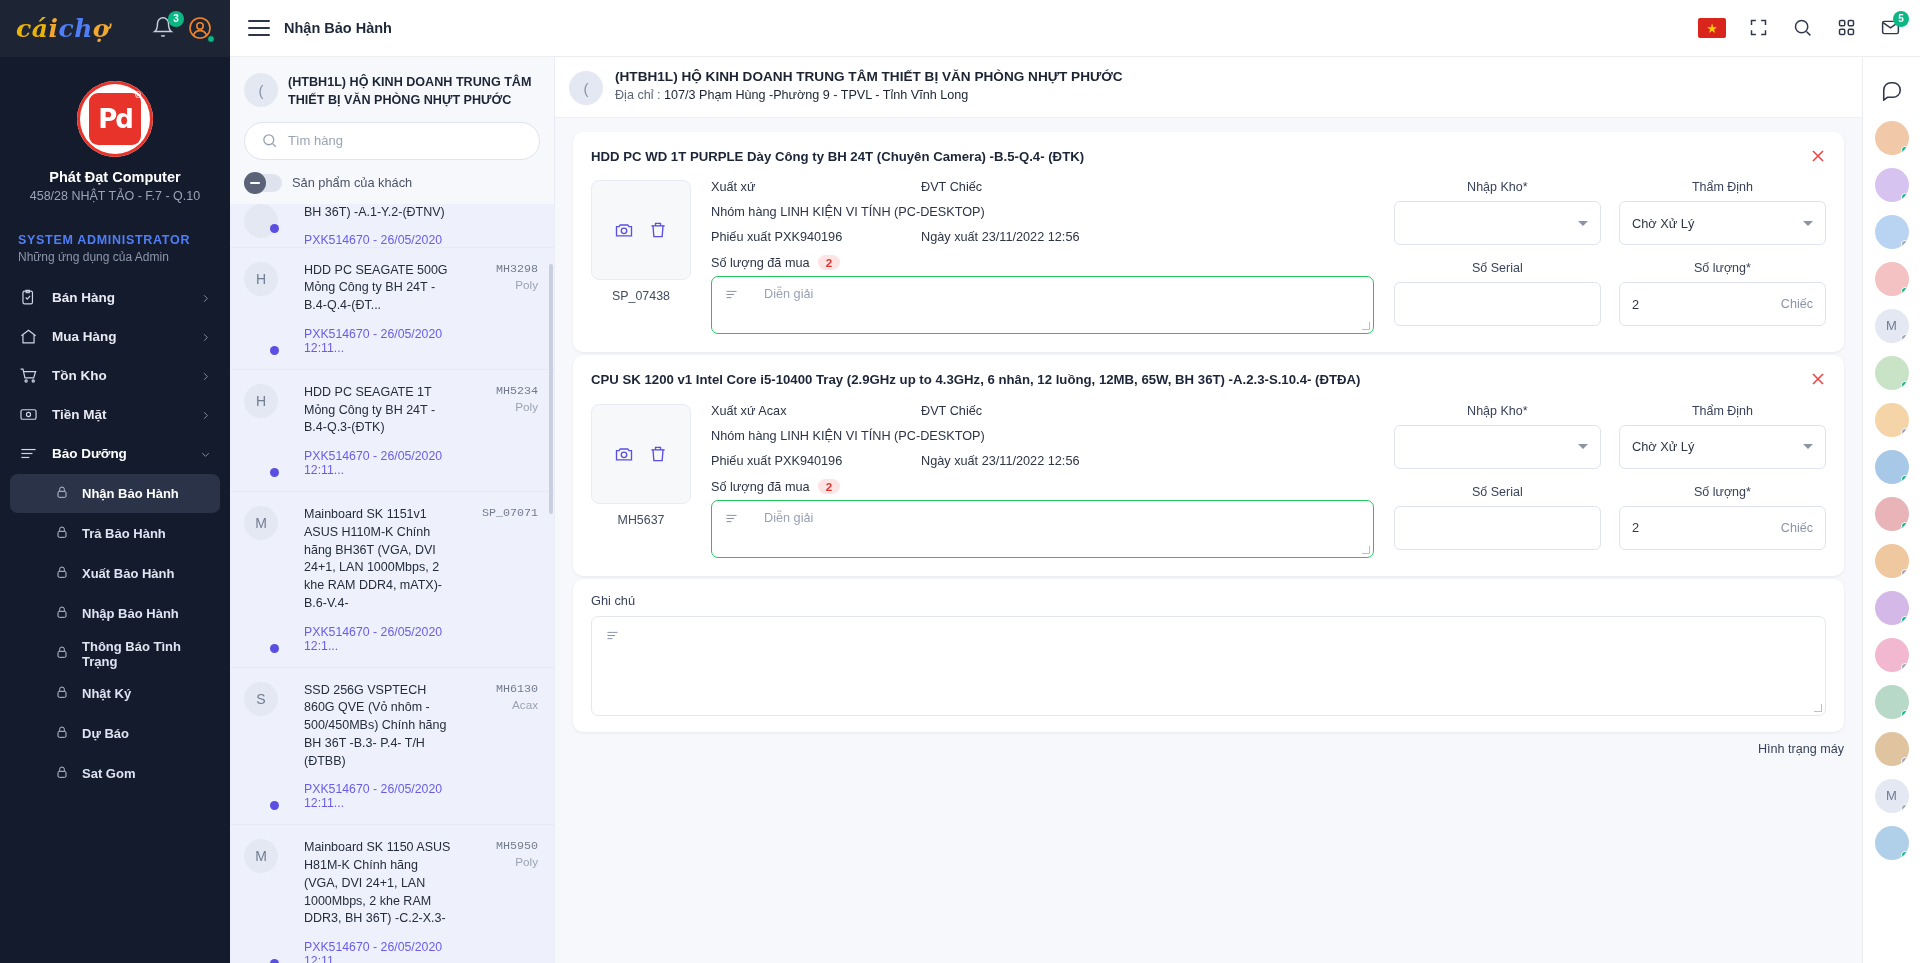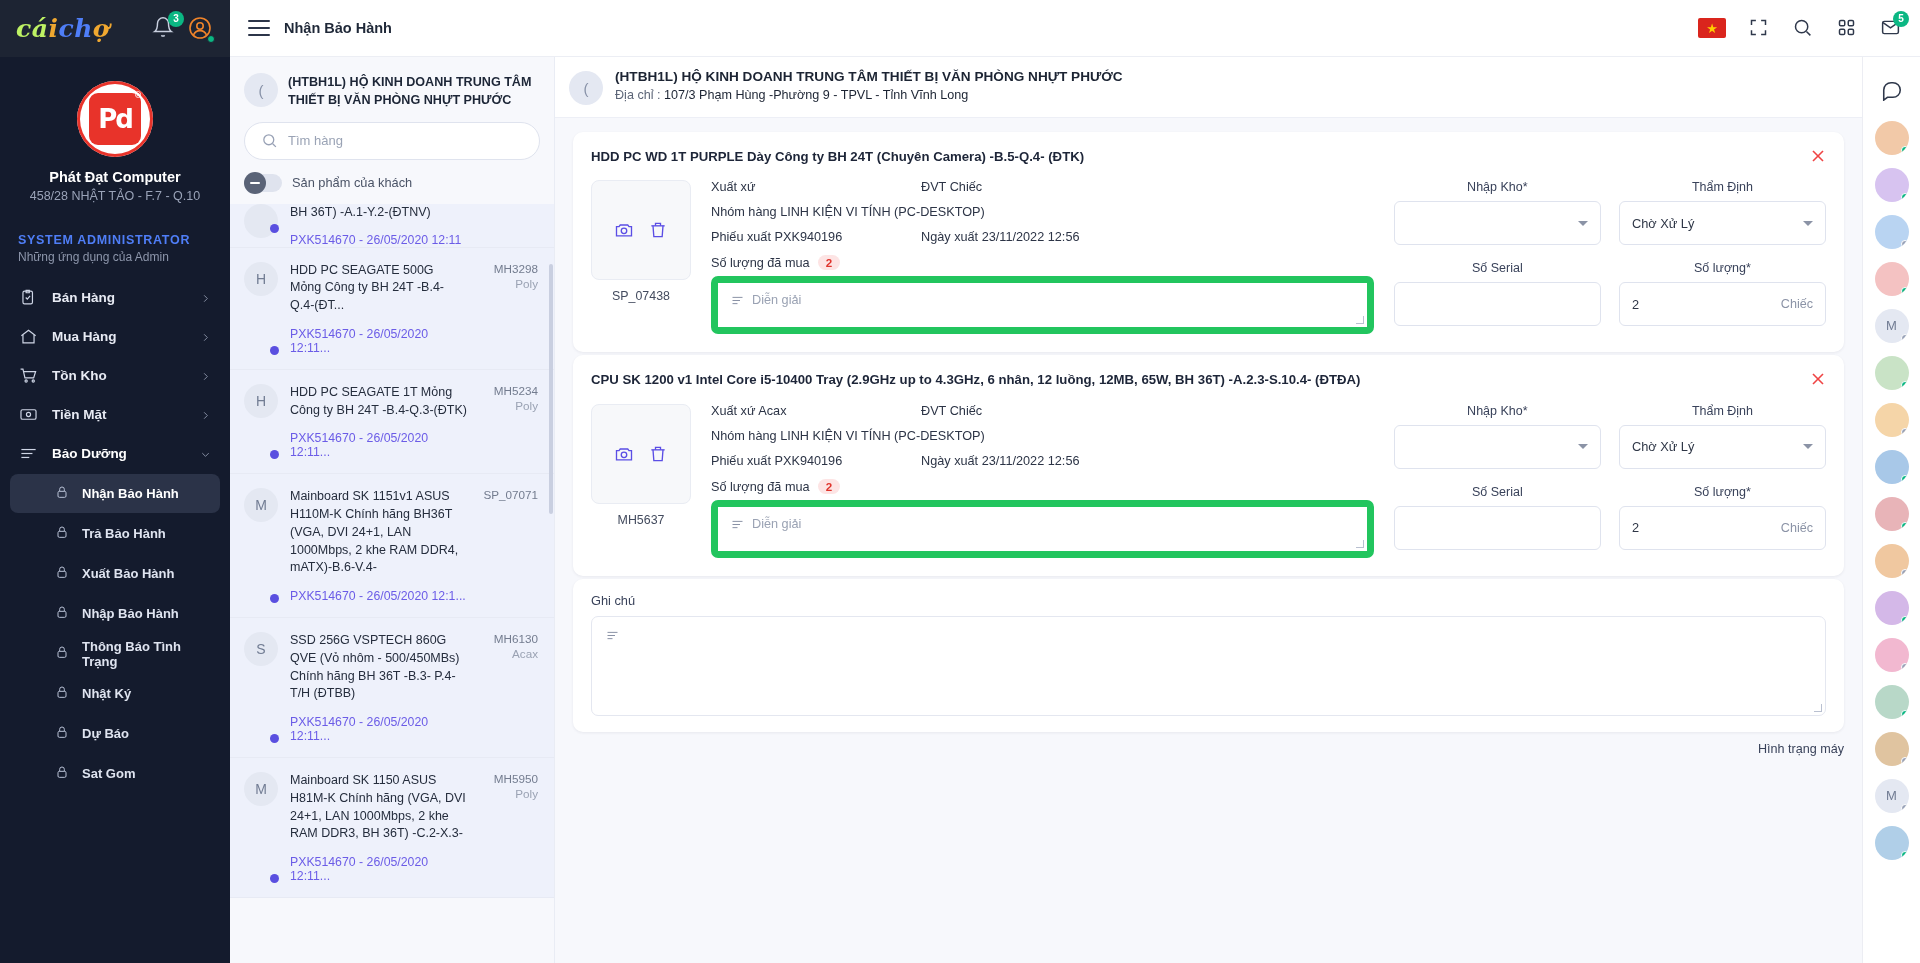--- a/index.html
+++ b/index.html
@@ -24,21 +24,21 @@
     padding: 0 16px; gap: 10px;
     background: #1d2433;
   }
   .brand {
     font-family: "DejaVu Serif", serif;
     font-style: italic;
     font-size: 25px; font-weight: 600;
     letter-spacing: .5px;
     flex: 1;
   }
-  .brand .b1 { color: #bef264; }
+  .brand .b1 { color: #eab308; }
   .brand .b2 { color: #f0a830; }
   .brand .b3 { color: #4f7ef7; }
   .brand .b4 { color: #f0a830; }
   .bell-wrap { position: relative; width: 26px; height: 26px; }
   .bell-wrap svg { width: 22px; height: 22px; stroke: #c9d0e0; fill: none; stroke-width: 1.6; }
   .badge-dot {
     position: absolute; top: -5px; right: -6px;
     background: #0bb783; color: #fff;
     font-size: 10px; font-weight: 700;
     min-width: 16px; height: 16px; line-height: 16px;
@@ -148,35 +148,35 @@
   }
   .toggle .knob {
     position:absolute;left:0;top:-2px;width:22px;height:22px;border-radius:50%;background:#5a6377;
     display:flex;align-items:center;justify-content:center;
   }
   .toggle .knob::after{content:"";width:10px;height:2px;background:#fff;border-radius:1px;}
   .toggle-label{font-size:12.8px;color:#4a5366;}
 
   .lp-list { flex:1; overflow:hidden; position:relative; }
   .prod-item {
-    display:flex; gap:12px; padding:14px 16px 14px 14px; border-bottom:1px solid #e7eaf4;
+    display:flex; gap:26px; padding:14px 16px 14px 14px; border-bottom:1px solid #e7eaf4;
     background:#eef1fb; cursor:pointer; position:relative;
   }
   .pi-avatar-wrap{position:relative;flex:0 0 34px;}
   .pi-avatar{
     width:34px;height:34px;border-radius:50%;background:#e4e8f2;color:#6d7governs;
     color:#6d7governs; display:flex;align-items:center;justify-content:center;
     font-size:14px;color:#717c93;
   }
   .pi-dot{position:absolute;right:-1px;bottom:0;width:9px;height:9px;border-radius:50%;background:#5a4fe0;}
   .pi-body{flex:1;min-width:0;}
   .pi-name{font-size:12.5px;color:#252d3d;line-height:1.42;}
   .pi-meta{font-size:12.3px;color:#6b5ce7;margin-top:12px;}
   .pi-right{text-align:right;flex:0 0 58px;}
-  .pi-code{font-size:11.7px;color:#737c8f;}
+  .pi-code{font-size:11.7px;color:#737c8f;font-family:Liberation Mono, monospace;}
   .pi-brand{font-size:11.7px;color:#9aa2b3;margin-top:2px;}
   .lp-scroll{position:absolute;right:1px;top:0;width:4px;background:#c9cfe0;border-radius:2px;}
 
   
   .detail {
     flex:1; min-width:0; background:#f7f8fc; overflow:hidden; position:relative;
     display:flex;flex-direction:column;
   }
   .det-head{
     background:#fff;display:flex;gap:12px;align-items:flex-start;padding:12px 20px 12px 14px;
@@ -214,22 +214,22 @@
   .info-col{flex:1;min-width:0;}
   .info-rows{font-size:12.7px;color:#2c3446;}
   .info-line{display:flex;margin-bottom:11px;}
   .info-line .c1{flex:0 0 210px;}
   .info-line .c2{flex:1;}
   .qty-pill{
     display:inline-block;background:#fde4e4;color:#e0342c;font-weight:700;font-size:11.6px;
     border-radius:10px;padding:1px 8px;margin-left:8px;
   }
   .textarea-box{
-    margin-top:4px;border:7px solid #22c55e;border-radius:7px;height:58px;background:#fff;
-    display:flex;gap:7px;padding:10px 12px;position:relative;
+    margin-top:4px;border:1px solid #22c55e;border-radius:7px;height:58px;background:#fff;
+    display:flex;gap:25px;padding:10px 12px;position:relative;
   }
   .textarea-box .ta-ic svg{width:15px;height:15px;stroke:#8a92a6;fill:none;stroke-width:1.6;}
   .textarea-box .ta-ph{font-size:12.7px;color:#9aa2b3;}
   .resize{
     position:absolute;right:3px;bottom:3px;width:8px;height:8px;
     border-right:1.5px solid #b9c0d0;border-bottom:1.5px solid #b9c0d0;
   }
 
   .form-col{flex:0 0 390px;display:flex;gap:18px;}
   .form-half{flex:1;min-width:0;}

